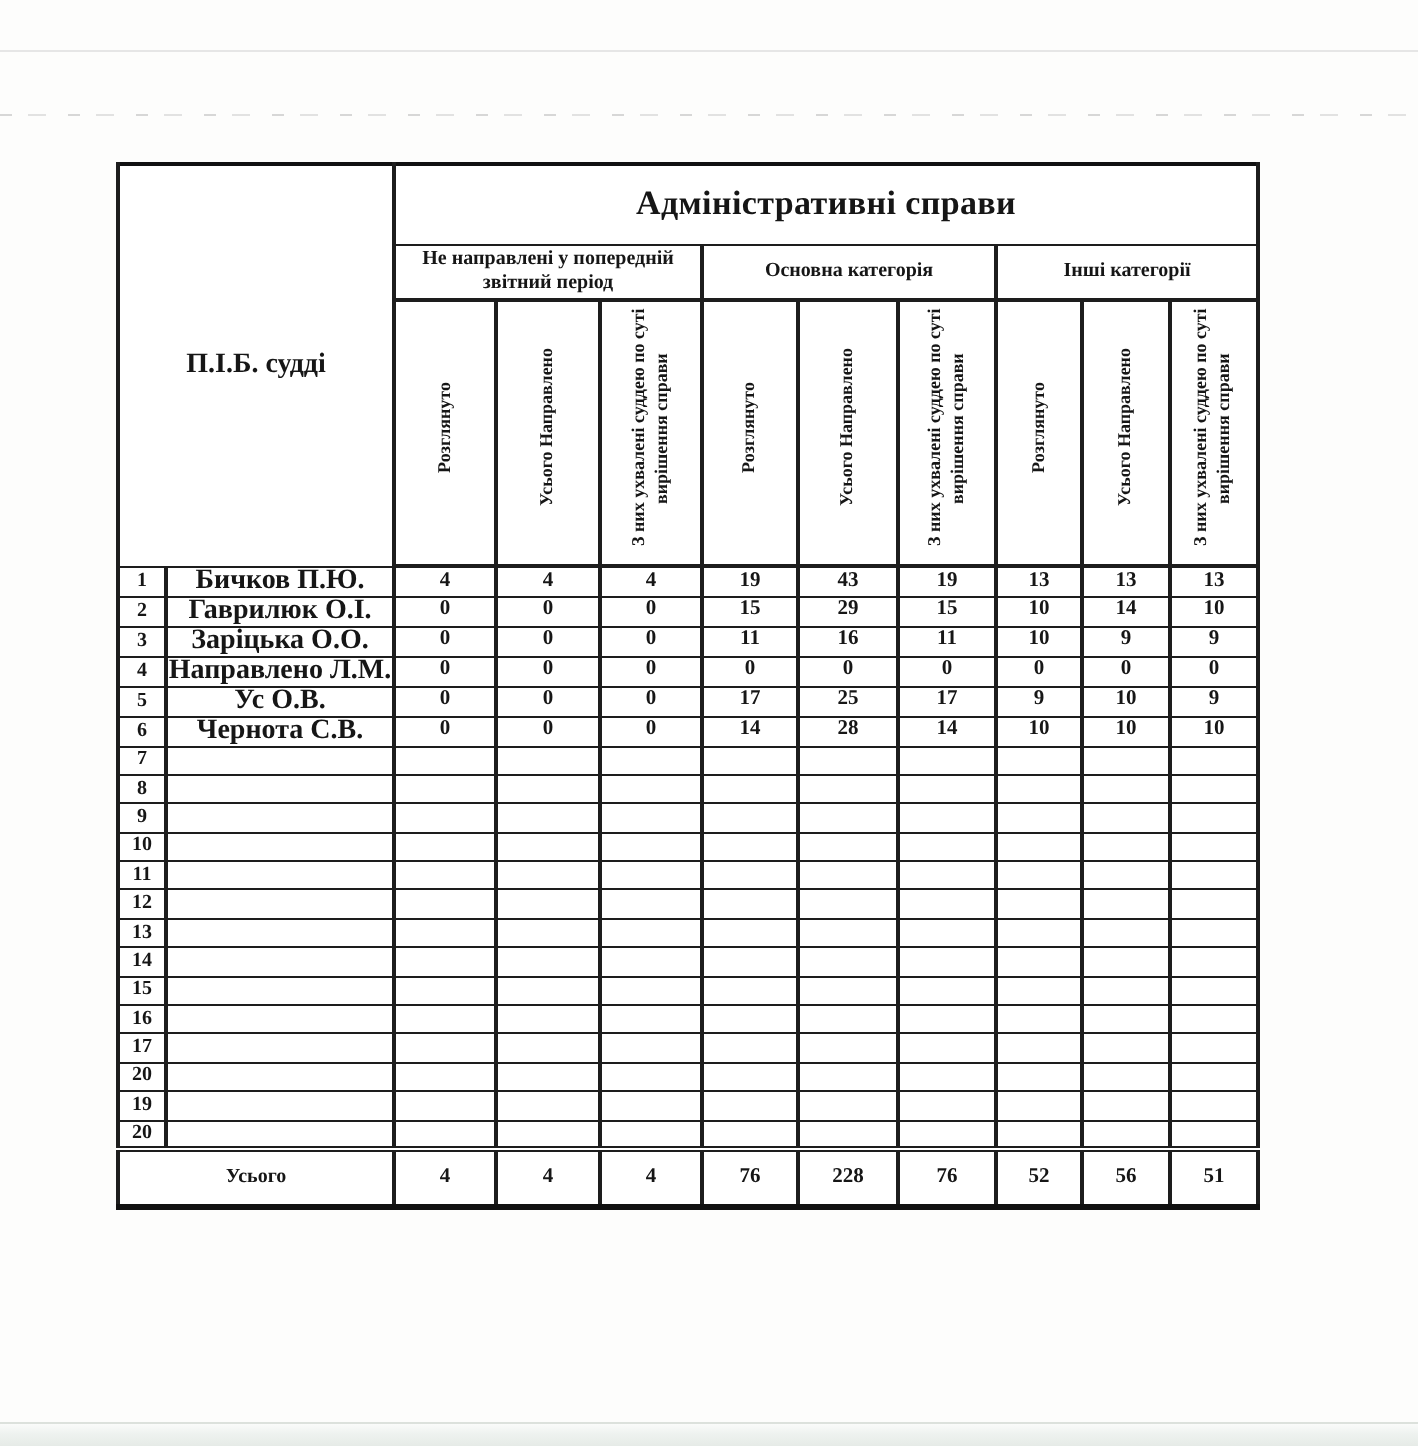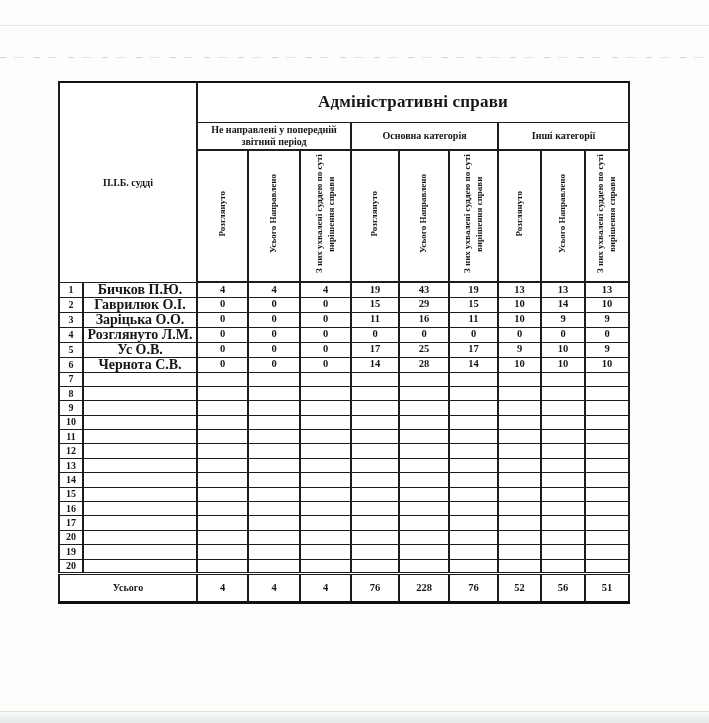--- a/index.html
+++ b/index.html
@@ -46,21 +46,21 @@
     border: 1px solid #1d1d1d;
     border-left-width: 2px;
     border-right-width: 2px;
     padding: 0;
     font-weight: bold;
     text-align: center;
     vertical-align: middle;
     overflow: hidden;
   }
 
-  .h-name   { font-size: 10px; }
+  .h-name   { font-size: 14px; }
   .h-top    { height: 40px; font-size: 17px; letter-spacing: .2px; }
   .h-group  { height: 28px; font-size: 10px; line-height: 1.2; padding: 0 4px; border-bottom-width: 2px; }
   .h-rot    { height: 132px; border-bottom-width: 2px; }
   .h-rot span {
     display: inline-block;
     writing-mode: vertical-rl;
     transform: rotate(180deg);
     font-size: 9px;
     line-height: 1.3;
     max-height: 126px;
@@ -157,21 +157,21 @@
           <td class="val-cell">0</td>
           <td class="val-cell">11</td>
           <td class="val-cell">16</td>
           <td class="val-cell">11</td>
           <td class="val-cell">10</td>
           <td class="val-cell">9</td>
           <td class="val-cell">9</td>
         </tr>
         <tr>
           <td class="num-cell">4</td>
-          <td class="name-cell">Розглянуто Л.М.</td>
+          <td class="name-cell">Направлено Л.М.</td>
           <td class="val-cell">0</td>
           <td class="val-cell">0</td>
           <td class="val-cell">0</td>
           <td class="val-cell">0</td>
           <td class="val-cell">0</td>
           <td class="val-cell">0</td>
           <td class="val-cell">0</td>
           <td class="val-cell">0</td>
           <td class="val-cell">0</td>
         </tr>

